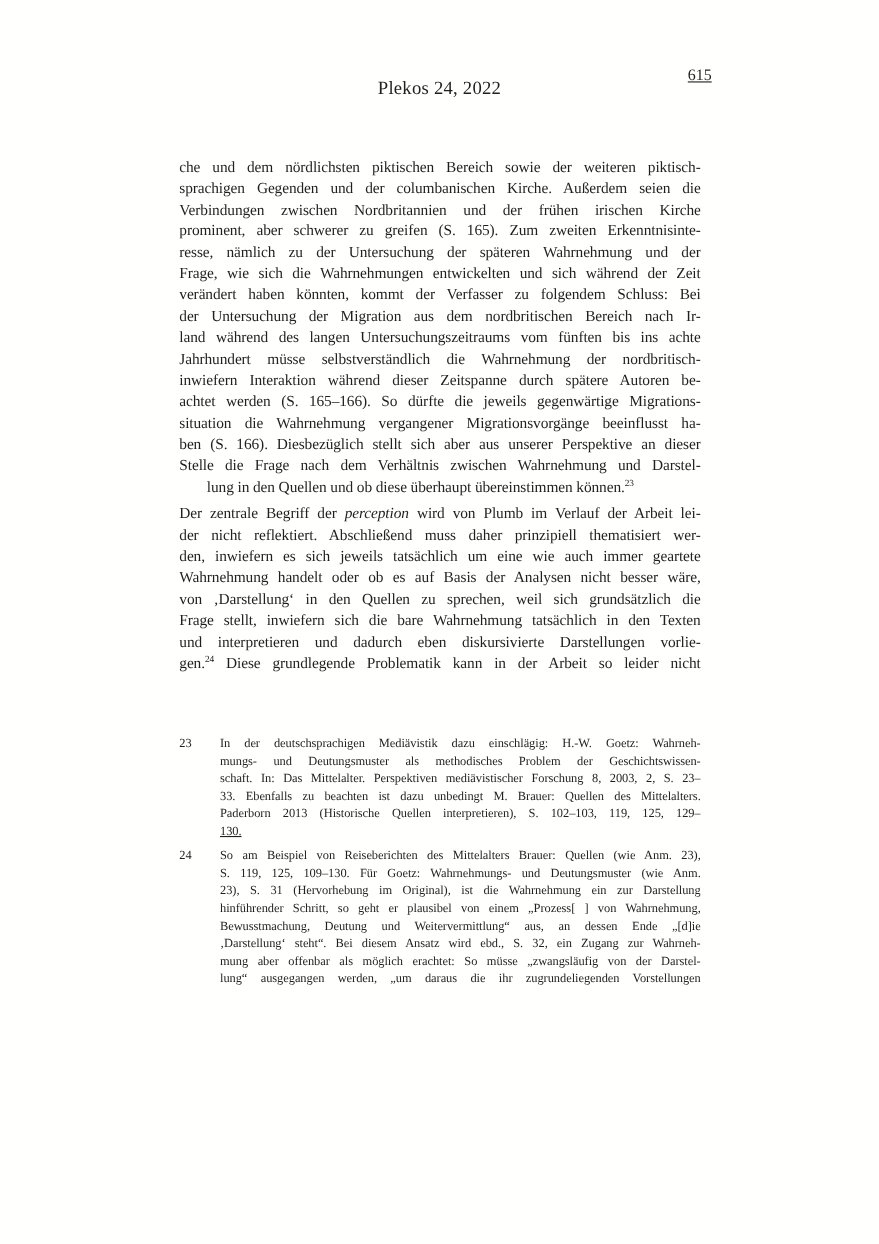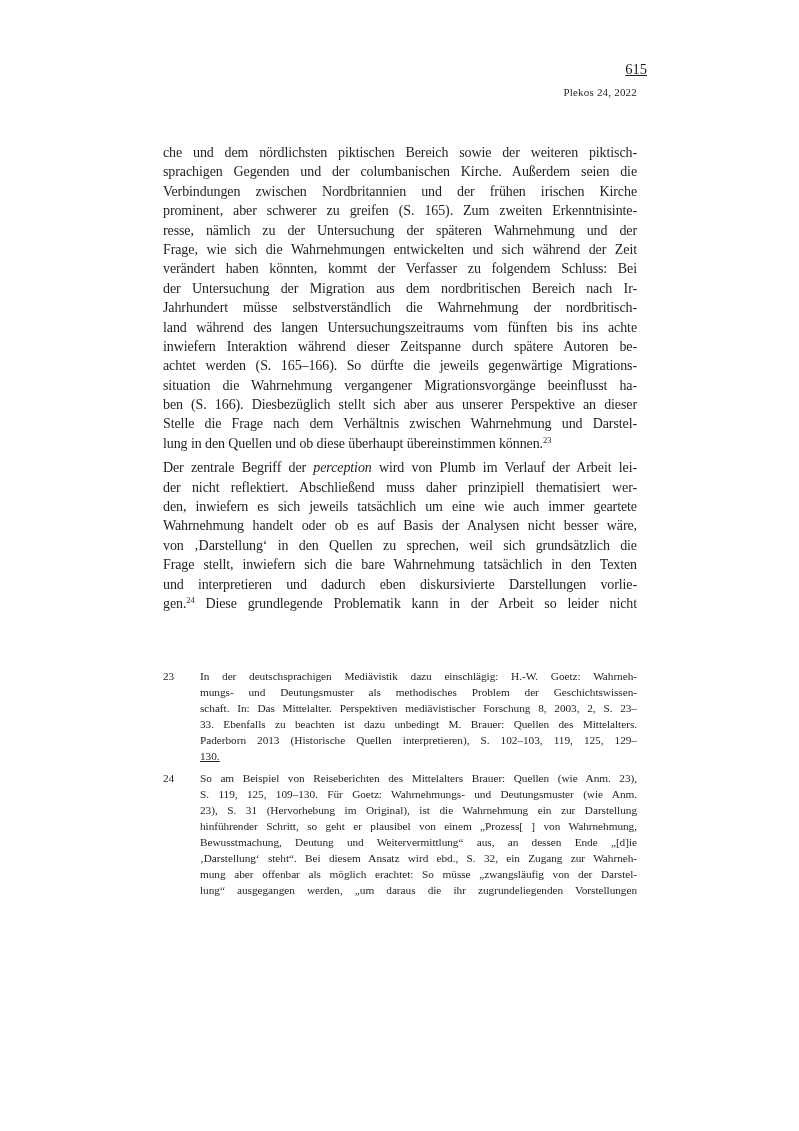--- a/index.html
+++ b/index.html
@@ -14,24 +14,23 @@
     background: #fffffe;
     font-family: "Liberation Serif", serif;
     color: #1f1f1f;
     overflow: hidden;
   }
   .journal-title {
     position: absolute;
     left: 162px;
     top: 70px;
     width: 475px;
-    text-align: right;
-    font-size: 11px;
+    text-align: center;
+    font-size: 17px;
     letter-spacing: 0.2px;
-    margin-top: 16px;
   }
   .page-number {
     position: absolute;
     left: 560px;
     top: 61px;
     width: 87px;
     text-align: right;
     font-size: 14.5px;
     text-decoration: underline;
   }
@@ -46,21 +45,21 @@
   }
   .para { margin: 0; }
   .para + .para { margin-top: 5px; }
   .bline {
     height: 19.4px;
     overflow: hidden;
     text-align: justify;
     text-align-last: justify;
     white-space: nowrap;
   }
-  .bline.natural { text-align-last: left; }
+  .bline.natural { text-align-last: left; margin-left: 25px; }
   .bline sup {
     font-size: 8.5px;
     line-height: 0;
     position: relative;
     top: -4.5px;
     vertical-align: baseline;
   }
   .bline em { font-style: italic; }
   .footnotes-section {
     position: absolute;
@@ -99,22 +98,22 @@
   <div class="main-text">
       <div class="para">
         <div class="bline"><span>che und dem nördlichsten piktischen Bereich sowie der weiteren piktisch-</span></div>
         <div class="bline"><span>sprachigen Gegenden und der columbanischen Kirche. Außerdem seien die</span></div>
         <div class="bline"><span>Verbindungen zwischen Nordbritannien und der frühen irischen Kirche</span></div>
         <div class="bline"><span>prominent, aber schwerer zu greifen (S. 165). Zum zweiten Erkenntnisinte-</span></div>
         <div class="bline"><span>resse, nämlich zu der Untersuchung der späteren Wahrnehmung und der</span></div>
         <div class="bline"><span>Frage, wie sich die Wahrnehmungen entwickelten und sich während der Zeit</span></div>
         <div class="bline"><span>verändert haben könnten, kommt der Verfasser zu folgendem Schluss: Bei</span></div>
         <div class="bline"><span>der Untersuchung der Migration aus dem nordbritischen Bereich nach Ir-</span></div>
+        <div class="bline"><span>land während des langen Untersuchungszeitraums vom fünften bis ins achte</span></div>
         <div class="bline"><span>Jahrhundert müsse selbstverständlich die Wahrnehmung der nordbritisch-</span></div>
-        <div class="bline"><span>land während des langen Untersuchungszeitraums vom fünften bis ins achte</span></div>
         <div class="bline"><span>inwiefern Interaktion während dieser Zeitspanne durch spätere Autoren be-</span></div>
         <div class="bline"><span>achtet werden (S. 165–166). So dürfte die jeweils gegenwärtige Migrations-</span></div>
         <div class="bline"><span>situation die Wahrnehmung vergangener Migrationsvorgänge beeinflusst ha-</span></div>
         <div class="bline"><span>ben (S. 166). Diesbezüglich stellt sich aber aus unserer Perspektive an dieser</span></div>
         <div class="bline"><span>Stelle die Frage nach dem Verhältnis zwischen Wahrnehmung und Darstel-</span></div>
         <div class="bline natural"><span>lung in den Quellen und ob diese überhaupt übereinstimmen können.</span><sup>23</sup></div>
       </div>
       <div class="para">
         <div class="bline"><span>Der zentrale Begriff der </span><em>perception</em><span> wird von Plumb im Verlauf der Arbeit lei-</span></div>
         <div class="bline"><span>der nicht reflektiert. Abschließend muss daher prinzipiell thematisiert wer-</span></div>

